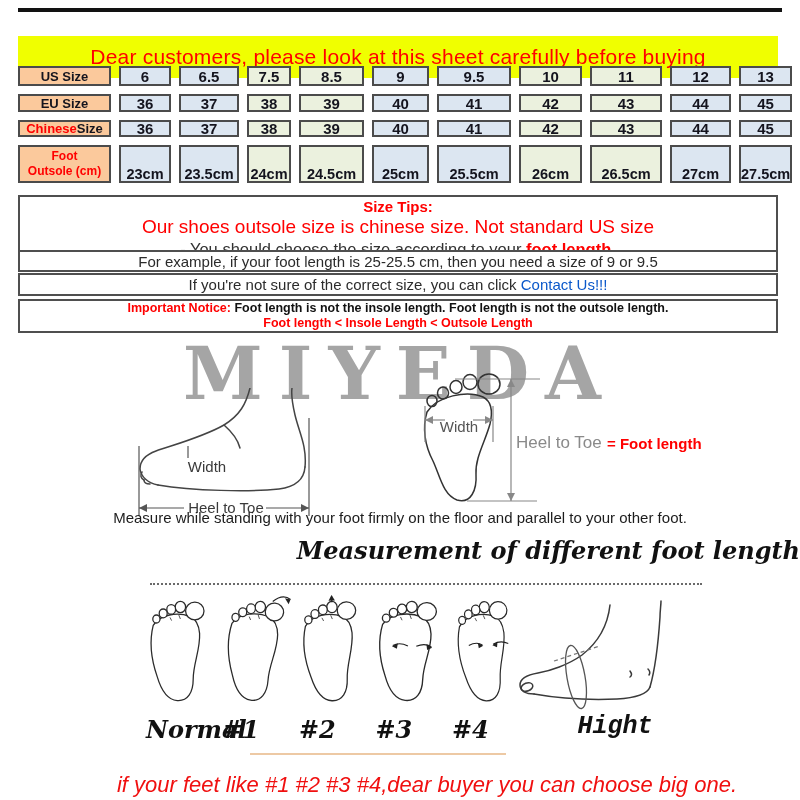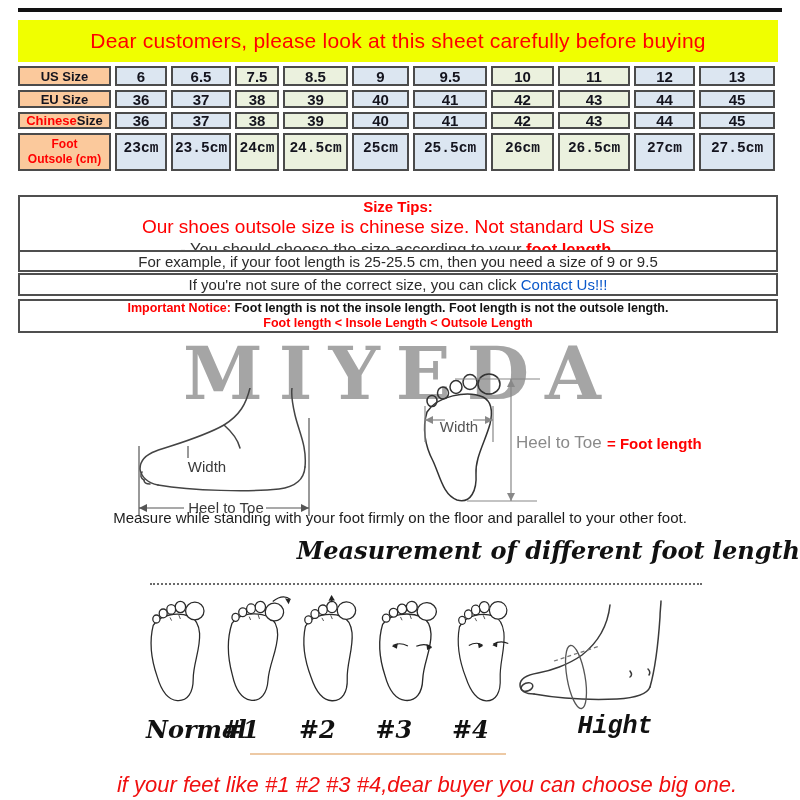--- a/index.html
+++ b/index.html
@@ -11,36 +11,36 @@
     --cell-border:#4b4b4b;
     --link-blue:#0a58ca;
     --ink:#1c1c1c;
   }
   html,body{margin:0;padding:0;background:#fff;}
   .page{position:relative;width:800px;height:800px;background:#fff;overflow:hidden;
         font-family:"Liberation Sans",sans-serif;color:var(--ink);}
 
   .top-bar{position:absolute;left:18px;top:8px;width:764px;height:4px;background:#121212;}
 
-  .banner{position:absolute;left:18px;top:20px;width:760px;height:42px;background:var(--banner-yellow);
+  .banner{position:absolute;left:18px;top:36px;width:760px;height:42px;background:var(--banner-yellow);
           display:flex;align-items:center;justify-content:center;}
   .banner span{color:var(--accent-red);font-size:21px;letter-spacing:.2px;}
 
   
   .size-table{position:absolute;left:18px;top:66px;width:757px;
       display:grid;grid-template-columns:93px 52px 60px 44px 65px 57px 74px 63px 72px 61px 1fr;
-      grid-template-rows:20px 18px 17px 38px;column-gap:4px;row-gap:4px;}
+      grid-template-rows:20px 18px 17px 38px;column-gap:4px;row-gap:4px;gap:8px;}
   .cell{border:2px solid var(--cell-border);display:flex;align-items:center;justify-content:center;
         font-weight:bold;font-size:15px;color:#14141e;line-height:1;}
   .hcell{background:var(--peach);font-size:13px;}
   .hcell .red,.hcell.redlbl div{color:var(--accent-red);}
   .hcell.redlbl{flex-direction:column;font-size:12px;line-height:1.25;}
   .dcell.c-blue{background:var(--cell-blue);}
   .dcell.c-green{background:var(--cell-green);}
-  .cell.vend{align-items:flex-end;padding-bottom:14px;font-size:14.5px;font-family:Liberation Mono, monospace;}
+  .cell.vend{align-items:flex-end;padding-bottom:0;font-size:14.5px;}
 
   
   .nbox{position:absolute;left:18px;width:756px;border:2px solid #4f4f4f;background:#fff;
         display:flex;flex-direction:column;align-items:center;justify-content:center;text-align:center;}
   .tips-box{top:195px;height:62px;}
   .tips-title{color:var(--accent-red);font-weight:bold;font-size:15px;}
   .tips-line1{color:var(--accent-red);font-size:19px;margin-top:1px;}
   .tips-line2{color:#333;font-size:16.5px;margin-top:2px;}
   .tips-line2 .hl{color:var(--accent-red);font-weight:bold;}
   .example-box{top:250px;height:18px;font-size:15px;color:#2b2b2b;}

